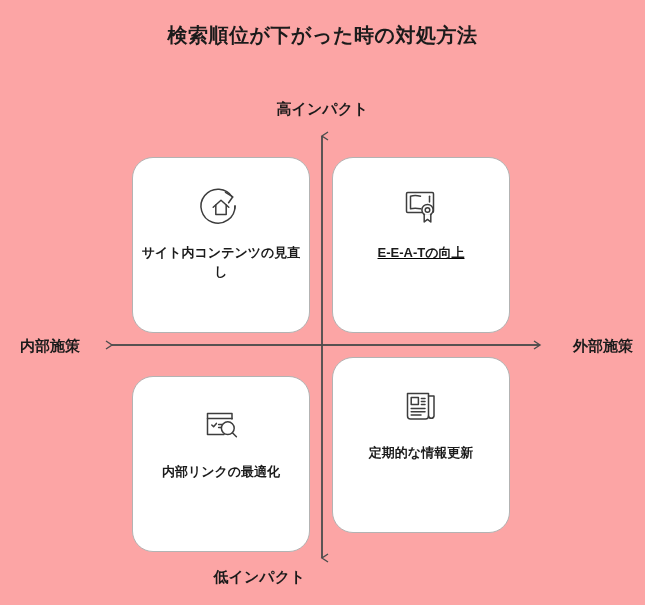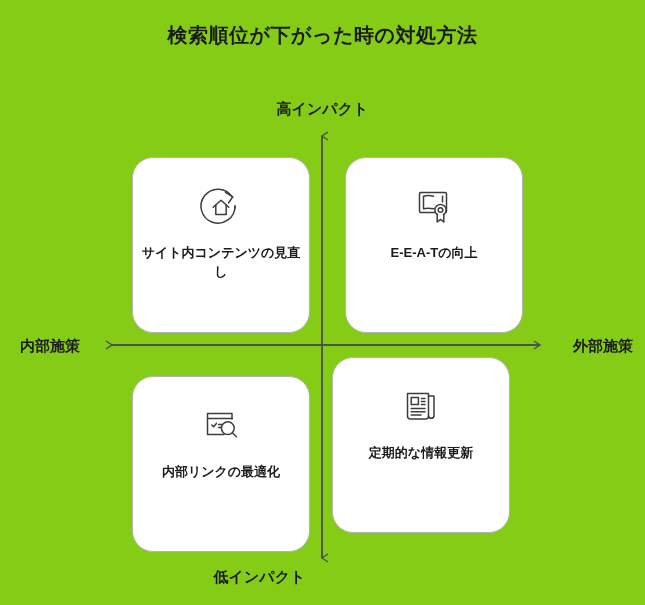--- a/index.html
+++ b/index.html
@@ -8,21 +8,21 @@
     background: #ffffff;
   }
   body {
     font-family: "Liberation Sans", "DejaVu Sans", sans-serif;
     -webkit-font-smoothing: antialiased;
   }
   #canvas {
     position: relative;
     width: 645px;
     height: 605px;
-    background: #84cc16;
+    background: #fca5a5;
     overflow: hidden;
   }
 
   
   #chart-title {
     position: absolute;
     left: 0;
     top: 22px;
     width: 645px;
     text-align: center;
@@ -79,21 +79,21 @@
     width: 178px;
     height: 176px;
     border: 1px solid #b3b3b3;
     border-radius: 21px;
     background: #ffffff;
     display: flex;
     flex-direction: column;
     align-items: center;
   }
   #quad-top-left    { left: 132px; top: 157px; }
-  #quad-top-right   { left: 345px; top: 157px; }
+  #quad-top-right   { left: 332px; top: 157px; text-decoration: underline; }
   #quad-bottom-left { left: 132px; top: 376px; }
   #quad-bottom-right{ left: 332px; top: 357px; }
 
   .quad-icon {
     margin-top: 22px;
     width: 52px;
     height: 52px;
     display: flex;
     align-items: center;
     justify-content: center;

